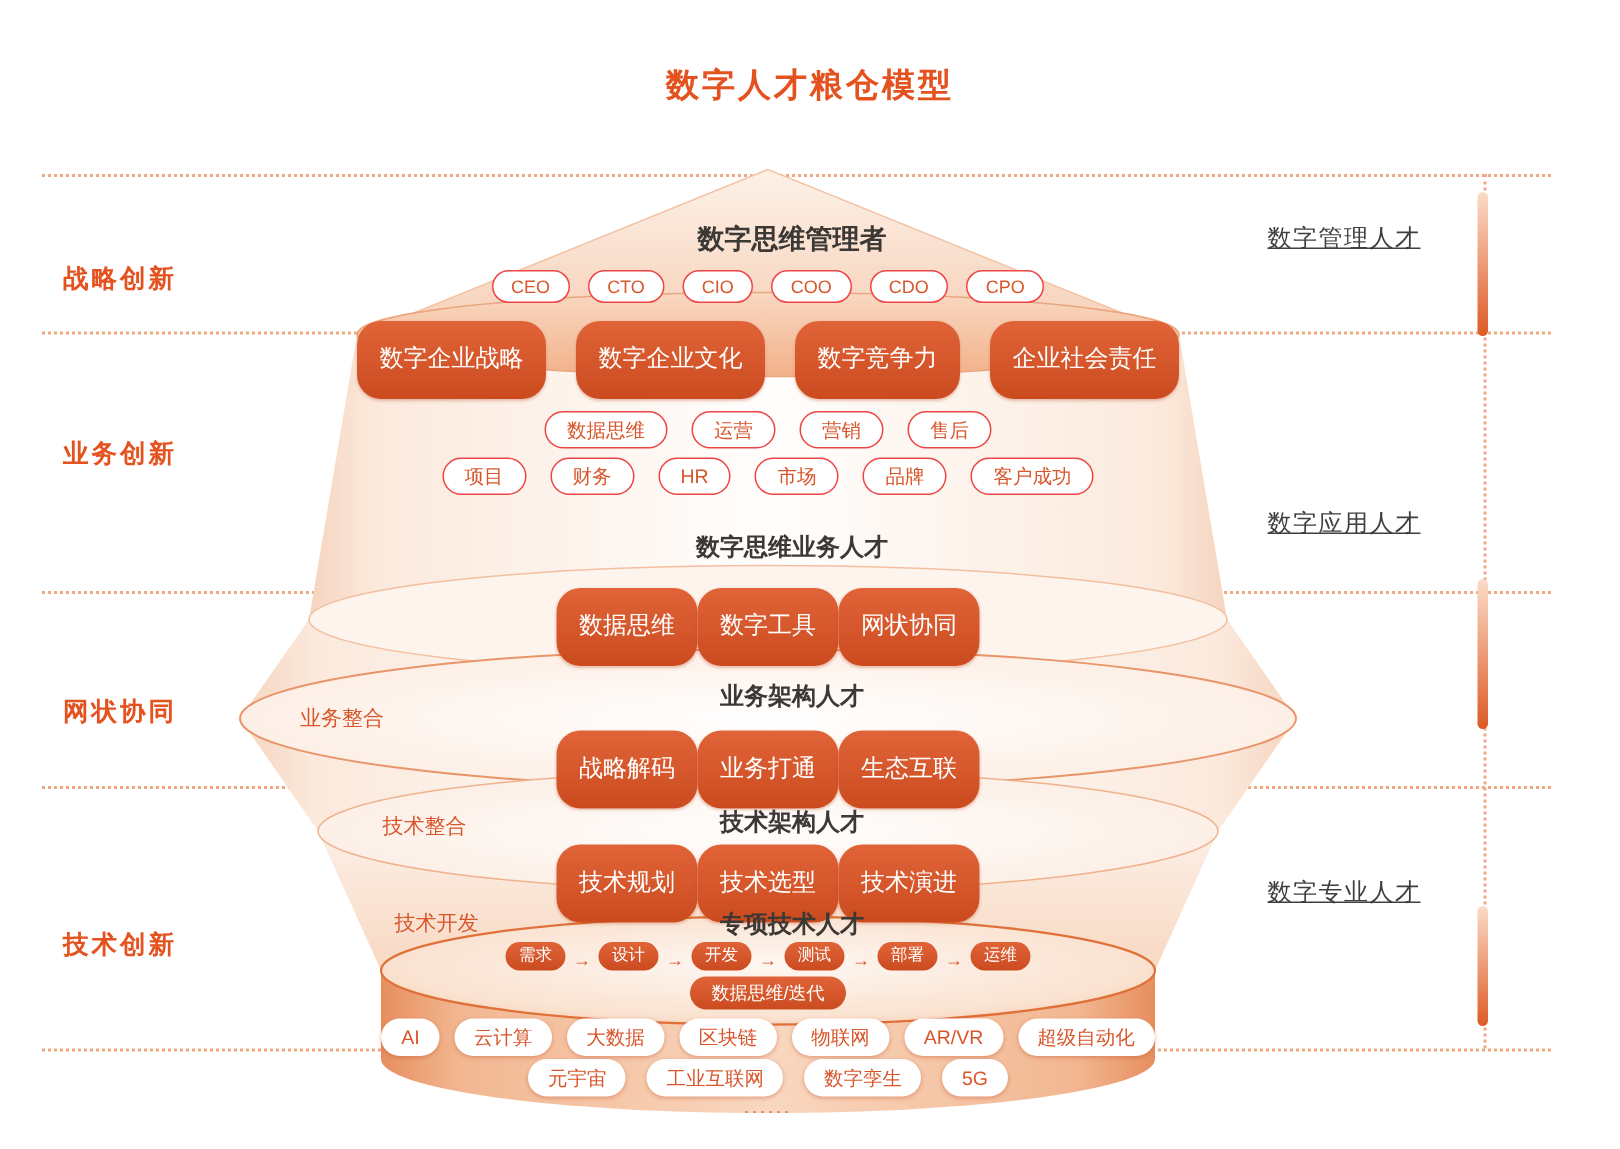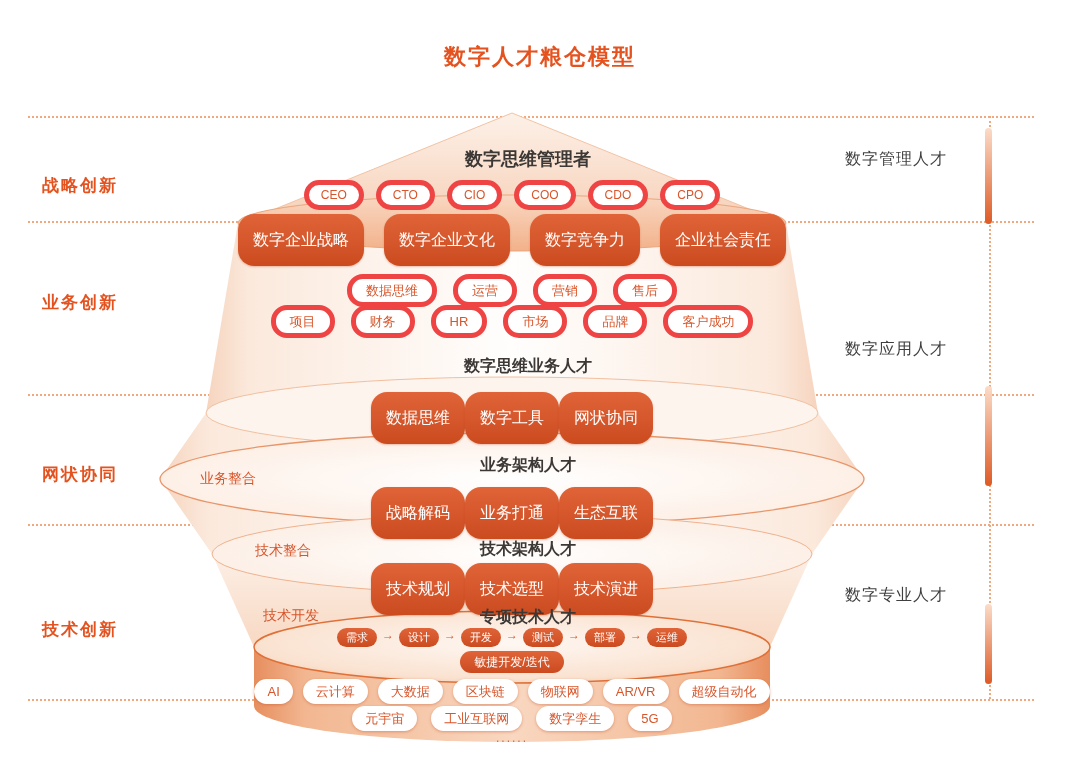--- a/index.html
+++ b/index.html
@@ -15,49 +15,49 @@
            border-top: 2px dotted #F2A87E; z-index: 1; }
   .vline { position: absolute; left: 989px; top: 100px; height: 583px; width: 0;
            border-left: 2px dotted #F2A87E; z-index: 1; }
   .vbar  { position: absolute; left: 985px; width: 7px; border-radius: 4px;
            background: linear-gradient(180deg, #FBDCC8, #DD5A25); z-index: 2; }
 
   
   .left-label  { position: absolute; left: 42px; width: 110px; font-size: 17px; font-weight: bold;
                  color: #E4531F; letter-spacing: 2px; z-index: 3; }
   .right-label { position: absolute; left: 845px; width: 135px; font-size: 16px;
-                 color: #3F3F3F; letter-spacing: 1px; z-index: 3; }
+                 color: #3F3F3F; letter-spacing: 1px; z-index: 3; text-decoration: underline; }
 
   .silo { position: absolute; left: 0; top: 0; z-index: 2; pointer-events: none; }
 
   
   .row { position: absolute; left: 0; width: 1024px; display: flex; justify-content: center;
          align-items: center; z-index: 3; }
   .heading { position: absolute; left: 16px; width: 1024px; text-align: center; font-weight: bold;
              color: #3C3835; font-size: 16px; line-height: 20px; z-index: 3; }
   .heading.big { font-size: 18px; line-height: 22px; }
 
   .pill { display: inline-block; border-radius: 16px; line-height: 1; white-space: nowrap; }
   .pill.filled  { background: linear-gradient(180deg, #E06438, #CB4B1F); color: #fff;
                   font-size: 16px; padding: 18px 15px; box-shadow: 0 1px 2px rgba(180,60,20,.3); }
-  .pill.outline { background: #fff; border: 5px solid #ef4444; color: #D8562B;
+  .pill.outline { background: #fff; border: 1px solid #ef4444; color: #D8562B;
                   font-size: 13px; padding: 5px 14px; }
   .pill.role    { font-size: 12px; padding: 4px 12px; }
   .pill.white   { background: #fff; color: #D8562B; font-size: 13px; padding: 6px 13px;
                   box-shadow: 0 1px 3px rgba(190,70,30,.4); }
   .pill.flowp   { background: linear-gradient(180deg, #E06438, #CB4B1F); color: #fff;
                   font-size: 11px; padding: 4px 9px; }
   .pill.agile   { background: linear-gradient(180deg, #E06438, #CB4B1F); color: #fff;
                   font-size: 12px; padding: 5px 14px; }
 
   .gap20 { gap: 20px; } .gap16 { gap: 16px; } .gap12 { gap: 12px; }
   .gap56 { } .gap14 { gap: 14px; } .gap10 { gap: 10px; }
 
   .flow-row { gap: 5px; }
-  .flow-item { display: flex; align-items: flex-start; gap: 5px; font-family: Liberation Serif, serif; }
+  .flow-item { display: flex; align-items: flex-end; gap: 5px; }
   .flow-item:first-child .arrow { display: none; }
   .arrow { color: #D8562B; font-size: 12px; font-weight: bold; }
 
   .side-label { position: absolute; width: 80px; text-align: center; font-size: 14px;
                 color: #D8562B; z-index: 3; }
   .dots { position: absolute; left: 0; width: 1024px; text-align: center; color: #C9703F;
           font-size: 12px; line-height: 12px; letter-spacing: 2px; z-index: 3; }
 </style>
 </head>
 <body>
@@ -228,21 +228,21 @@
       <span class="arrow">→</span>
       <span class="pill flowp">部署</span>
     </span>
       <span class="flow-item">
       <span class="arrow">→</span>
       <span class="pill flowp">运维</span>
     </span>
     </div>
 
   <div class="row" style="top:635px">
-    <span class="pill agile">敏捷开发/迭代</span>
+    <span class="pill agile">数据思维/迭代</span>
   </div>
 
   <div class="row gap10" style="top:663px">
 
   <span class="pill white">AI</span>
       <span class="pill white">云计算</span>
       <span class="pill white">大数据</span>
       <span class="pill white">区块链</span>
       <span class="pill white">物联网</span>
       <span class="pill white">AR/VR</span>

